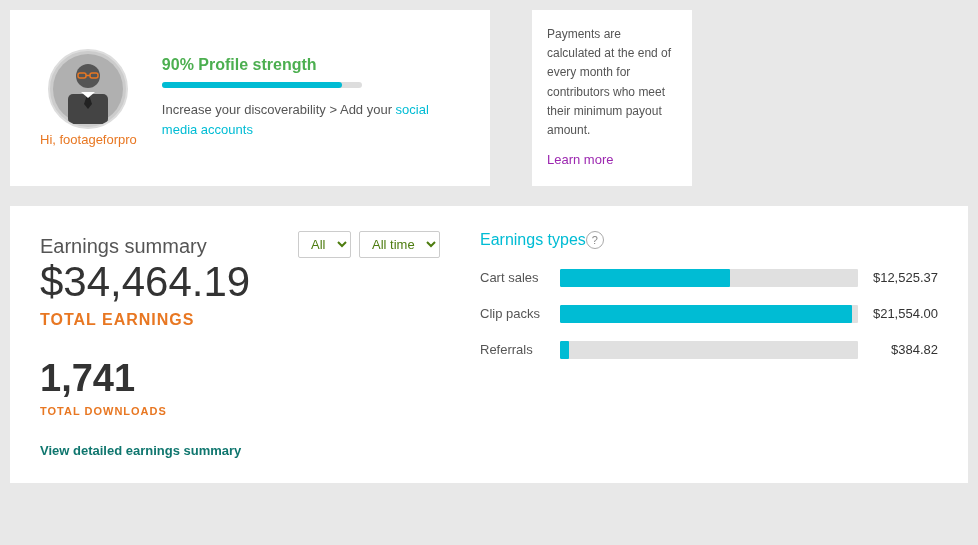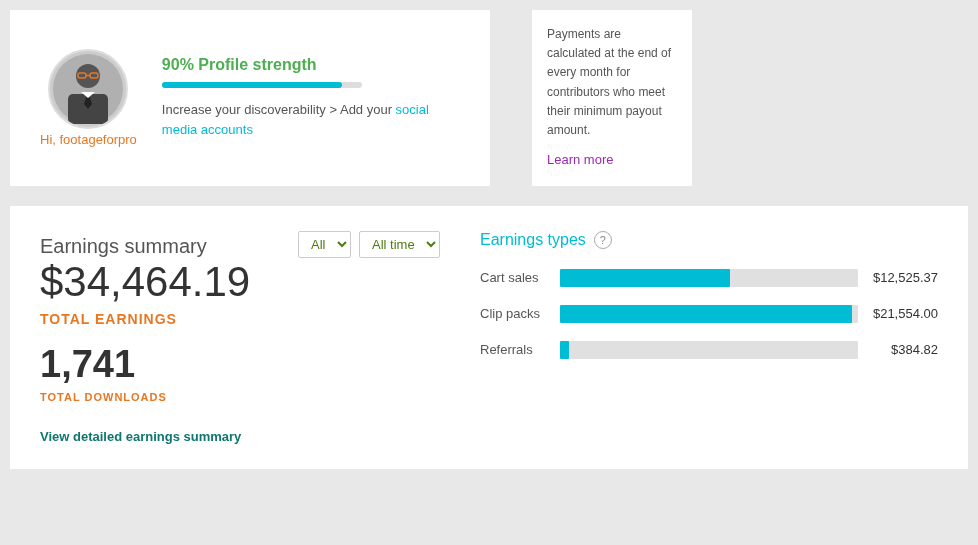--- a/index.html
+++ b/index.html
@@ -171,24 +171,24 @@
 
     .total-earnings-amount {
       font-size: 42px;
       font-weight: normal;
       color: #333;
       margin-bottom: 5px;
     }
 
     .total-earnings-label {
       color: #e87722;
-      font-size: 14px;
+      font-size: 16px;
       font-weight: bold;
       letter-spacing: 1px;
-      margin-bottom: 16px;
+      margin-bottom: 28px;
     }
 
     .total-downloads-amount {
       font-size: 38px;
       font-weight: bold;
       color: #333;
       margin-bottom: 5px;
     }
 
     .total-downloads-label {
@@ -206,21 +206,20 @@
       cursor: pointer;
       font-weight: bold;
     }
 
     .right-panel {
       flex: 1;
     }
 
     .earnings-types-header {
       display: flex;
-      gap: 8px;
       color: #00bcd4;
       font-size: 16px;
       margin-bottom: 20px;
     }
 
     .help-icon {
       width: 18px;
       height: 18px;
       border-radius: 50%;
       border: 1px solid #aaa;

